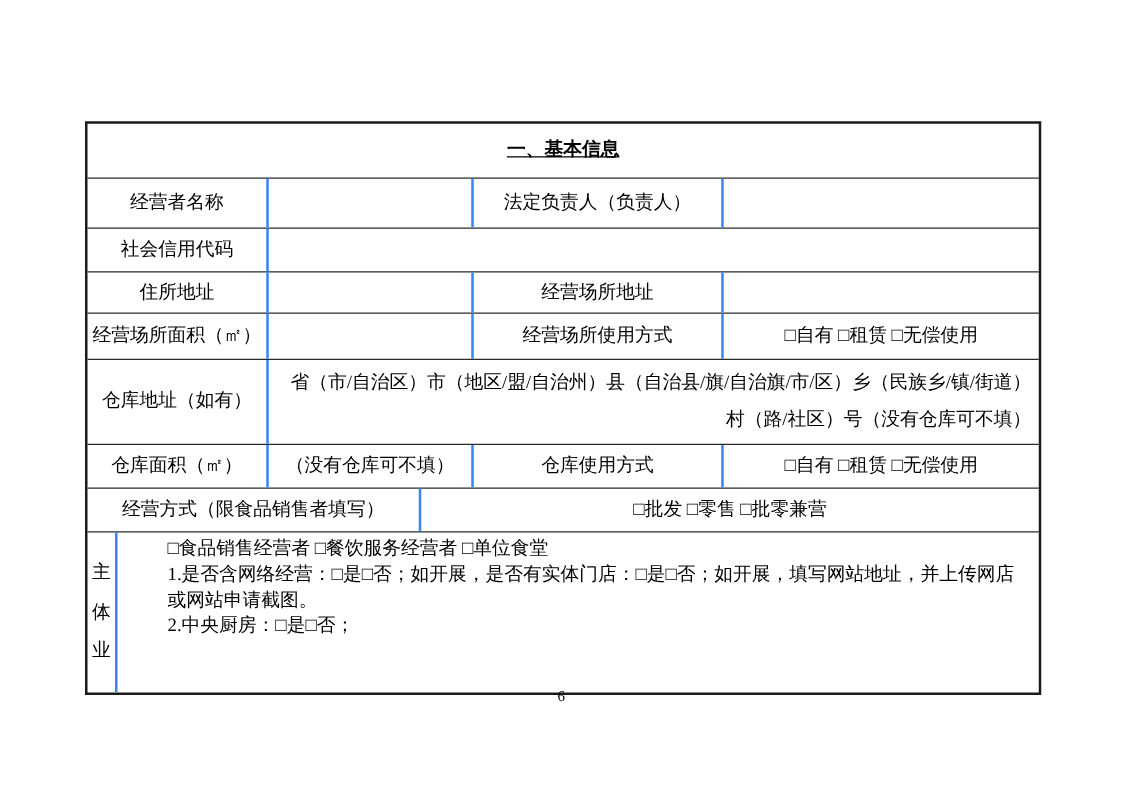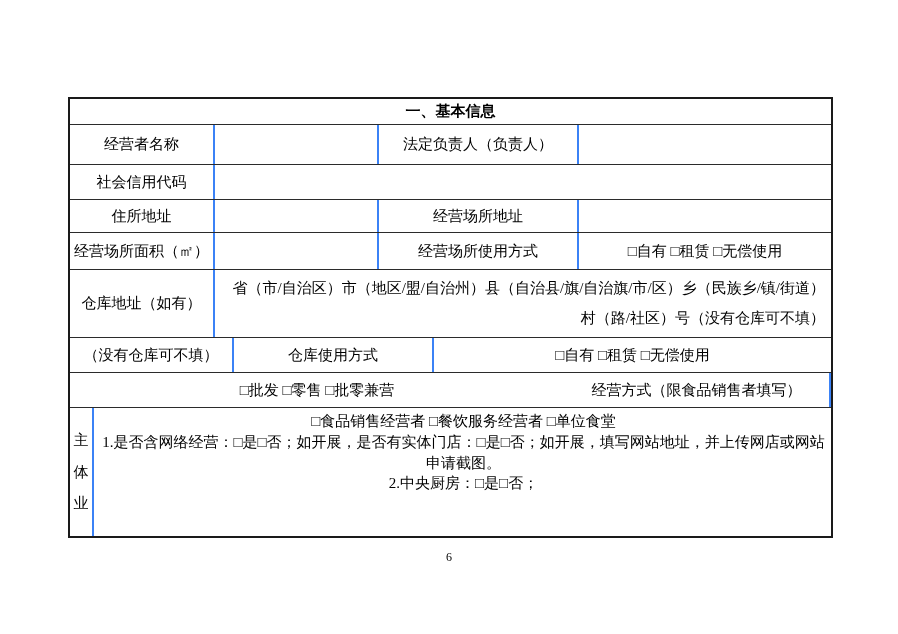--- a/index.html
+++ b/index.html
@@ -32,21 +32,21 @@
     justify-content: center;
     font-size: 15px;
     line-height: 1.25;
     text-align: center;
     overflow: hidden;
     white-space: nowrap;
   }
   .tcell.end { border-right: none; }
 
   
-  .rh-header { height: 26px; }
+  .rh-header { height: 44px; text-decoration: underline; }
   .rh-2 { height: 40px; }
   .rh-3 { height: 35px; }
   .rh-4 { height: 33px; }
   .rh-5 { height: 37px; }
   .rh-6 { height: 68px; }
   .rh-7 { height: 35px; }
   .rh-8 { height: 35px; }
   .rh-9 { height: 128px; }
 
   
@@ -70,24 +70,25 @@
     padding: 3px 6px 0 9px;
     line-height: 30px;
   }
   .entity-label {
     flex-direction: column;
     justify-content: space-evenly;
     padding: 10px 0;
   }
   .entity-content {
     display: block;
-    text-align: center;
+    text-align: left;
     white-space: normal;
     padding: 3px 6px 0 8px;
     line-height: 20.8px;
+    margin-left: 32px;
   }
   .page-number {
     position: absolute;
     top: 550px;
     left: 0;
     width: 898px;
     text-align: center;
     font-size: 12px;
   }
 </style>
@@ -128,28 +129,29 @@
 
   <div class="trow rh-6">
     <div class="tcell col1">仓库地址（如有）</div>
     <div class="tcell colwide wh-addr end">
       <div>省（市/自治区）市（地区/盟/自治州）县（自治县/旗/自治旗/市/区）乡（民族乡/镇/街道）</div>
       <div>村（路/社区）号（没有仓库可不填）</div>
     </div>
   </div>
 
   <div class="trow rh-7">
+    <div class="tcell col1">仓库面积（㎡）</div>
     <div class="tcell col2">（没有仓库可不填）</div>
     <div class="tcell col3">仓库使用方式</div>
     <div class="tcell col4 end">□自有 □租赁 □无偿使用</div>
   </div>
 
   <div class="trow rh-8">
+    <div class="tcell colbm">经营方式（限食品销售者填写）</div>
     <div class="tcell colwide end">□批发 □零售 □批零兼营</div>
-    <div class="tcell colbm">经营方式（限食品销售者填写）</div>
   </div>
 
   <div class="trow rh-9 last">
     <div class="tcell colent entity-label">
       <span>主</span>
       <span>体</span>
       <span>业</span>
     </div>
     <div class="tcell colwide entity-content end">
       <div>□食品销售经营者 □餐饮服务经营者 □单位食堂</div>

